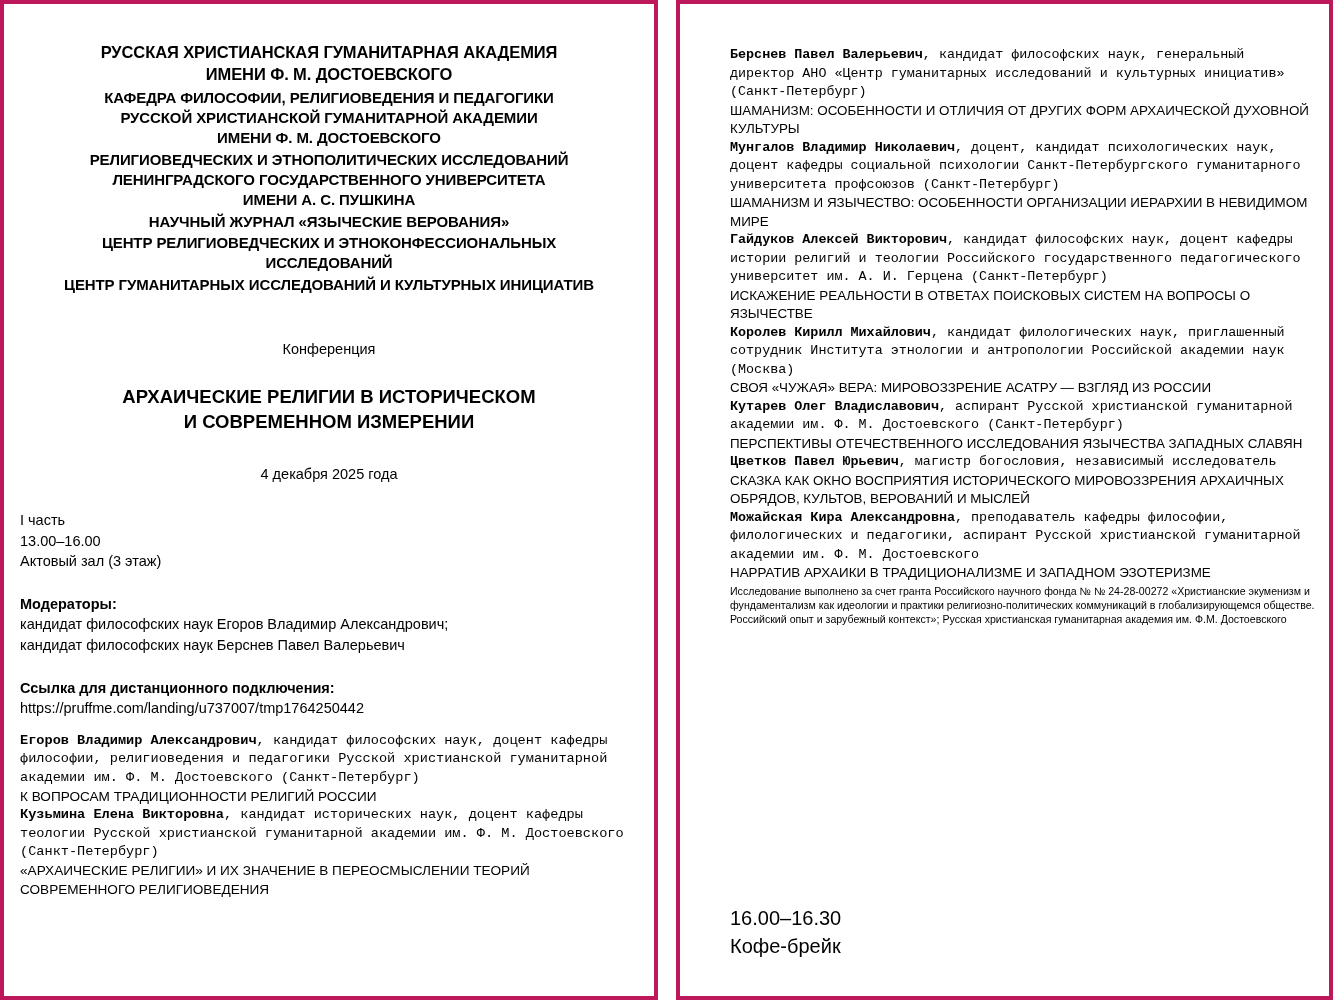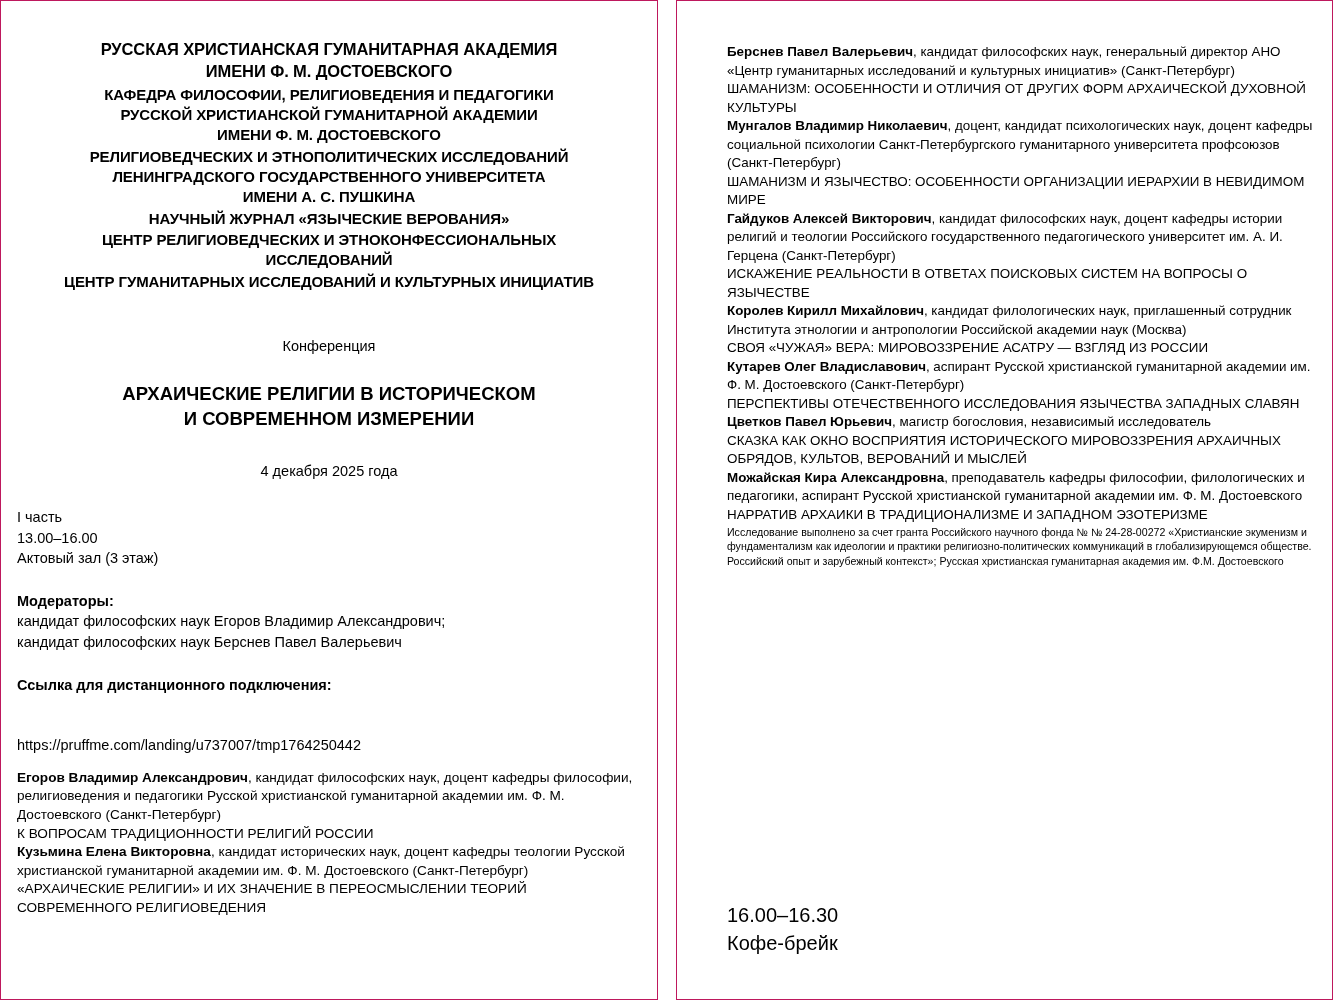--- a/index.html
+++ b/index.html
@@ -15,21 +15,21 @@
     overflow: hidden;
   }
   .spread {
     display: flex;
     width: 1333px;
     height: 1000px;
     background: #ffffff;
   }
   .page {
     background: #ffffff;
-    border: 1px solid #be185d;
+    border: 4px solid #be185d;
     box-sizing: border-box;
     overflow: hidden;
     position: relative;
   }
   .page-left {
     width: 658px;
     height: 1000px;
     padding: 0 16px;
   }
   .gutter {
@@ -97,30 +97,30 @@
   .link-block {
     margin-top: 22px;
     font-size: 14.5px;
     line-height: 1.42;
   }
   .link-block .head {
     font-weight: bold;
   }
   .link-url {
     word-break: break-all;
-    margin-top: 40px;
   }
 
   .talks-left {
     margin-top: 13px;
   }
   .talk {
     font-size: 13.6px;
     line-height: 1.37;
     margin-bottom: 0;
+    font-family: Liberation Mono, monospace;
   }
   .talk .who {
     font-weight: bold;
   }
   .talk-title {
     font-size: 13.6px;
     line-height: 1.37;
     text-transform: none;
   }
 

